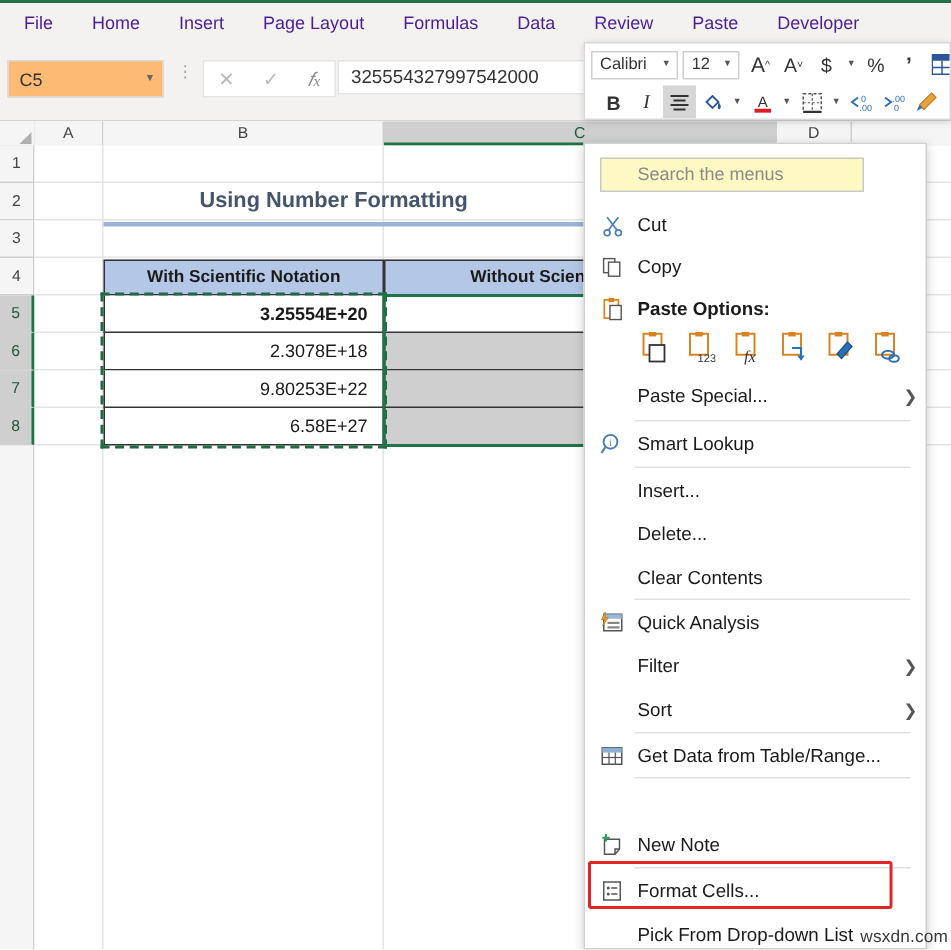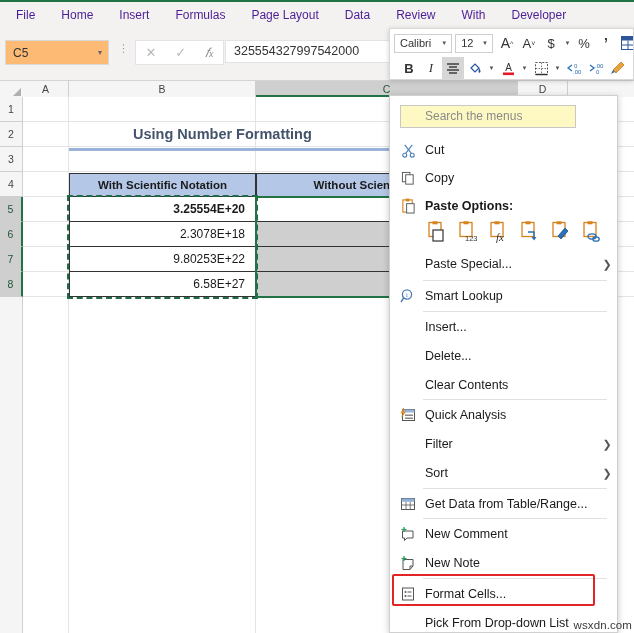--- a/index.html
+++ b/index.html
@@ -279,25 +279,25 @@
 </head>
 <body>
 
 <div id="app">
 
   <div class="ribbon-top-line"></div>
   <div class="ribbon-tabs">
     <div class="ribbon-tab first">File</div>
     <div class="ribbon-tab">Home</div>
     <div class="ribbon-tab">Insert</div>
+    <div class="ribbon-tab">Page Layout</div>
     <div class="ribbon-tab">Formulas</div>
-    <div class="ribbon-tab">Page Layout</div>
     <div class="ribbon-tab">Data</div>
     <div class="ribbon-tab">Review</div>
-    <div class="ribbon-tab">With</div>
+    <div class="ribbon-tab">Paste</div>
     <div class="ribbon-tab">Developer</div>
   </div>
 
   <div class="formula-zone">
     <div class="name-box">
       <span class="name-box-text">C5</span>
       <span class="name-box-arrow">▼</span>
     </div>
     <div class="fb-divider">⋮</div>
     <div class="fb-btns">
@@ -605,30 +605,20 @@
           <line x1="1.5" y1="9" x2="14.5" y2="9" stroke="#555" stroke-width="0.8"></line>
           <line x1="6" y1="5.7" x2="6" y2="13.5" stroke="#555" stroke-width="0.8"></line>
           <line x1="10.2" y1="5.7" x2="10.2" y2="13.5" stroke="#555" stroke-width="0.8"></line>
         </svg>
       </span>
       <span class="ctx-label">Get Data from Table/Range...</span>
     </div>
 
     <div class="ctx-sep" style="top:422px;"></div>
 
-    <div class="ctx-item" style="top:423px;">
-      <span class="ctx-icon">
-        <svg width="16" height="16" viewBox="0 0 16 16">
-          <path d="M2.5 5 L13 5 L13 12 L7 12 L4.5 14.5 L4.5 12 L2.5 12 Z" fill="#fff" stroke="#555" stroke-width="1"></path>
-          <line x1="4" y1="1" x2="4" y2="6" stroke="#2e9e5b" stroke-width="1.3"></line>
-          <line x1="1.5" y1="3.5" x2="6.5" y2="3.5" stroke="#2e9e5b" stroke-width="1.3"></line>
-        </svg>
-      </span>
-      <span class="ctx-label">New Comment</span>
-    </div>
 
     <div class="ctx-item" style="top:452px;">
       <span class="ctx-icon">
         <svg width="16" height="16" viewBox="0 0 16 16">
           <path d="M3 4.5 L13 4.5 L13 11 L10 14.5 L3 14.5 Z" fill="#fff" stroke="#555" stroke-width="1"></path>
           <path d="M13 11 L10 11 L10 14.5" fill="none" stroke="#555" stroke-width="1"></path>
           <line x1="4" y1="1" x2="4" y2="6" stroke="#2e9e5b" stroke-width="1.3"></line>
           <line x1="1.5" y1="3.5" x2="6.5" y2="3.5" stroke="#2e9e5b" stroke-width="1.3"></line>
         </svg>
       </span>

